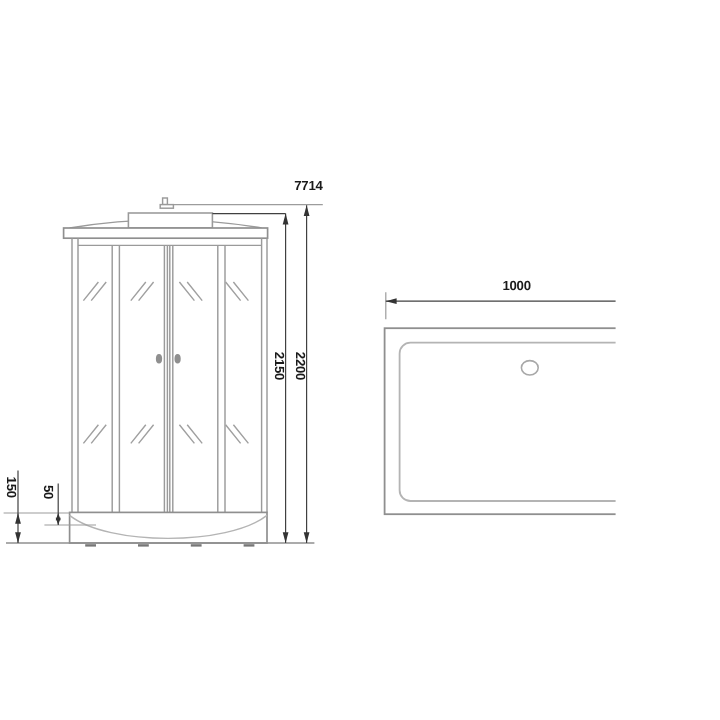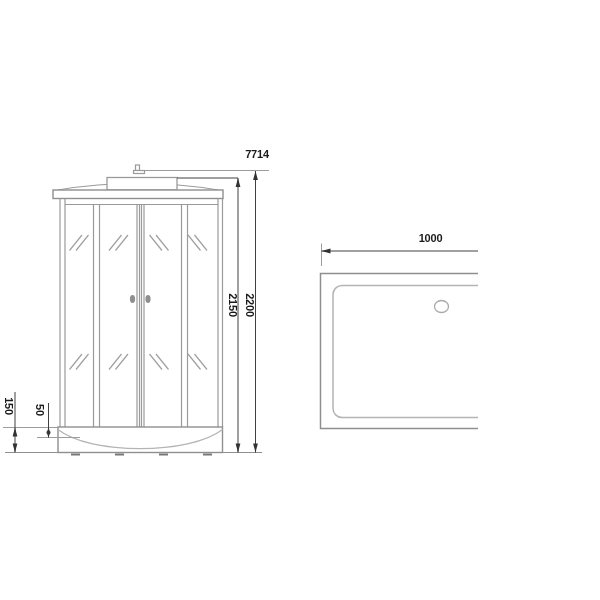--- a/index.html
+++ b/index.html
@@ -2,20 +2,21 @@
 <html><head>
 <meta charset="utf-8">
 <style>
   html,body{margin:0;padding:0;background:#ffffff;}
   .canvas{
     position:relative;
     width:478px;height:600px;
     background:#ffffff;
     font-family:"Liberation Sans",sans-serif;
     overflow:hidden;
+    padding-left:35px;
   }
   svg{position:absolute;left:0;top:0;}
   text{
     font-family:"Liberation Sans",sans-serif;
     font-weight:700;
     font-size:11px;
     fill:#1a1a1a;
   }
   .dim-label{letter-spacing:-0.2px;}
 </style>

